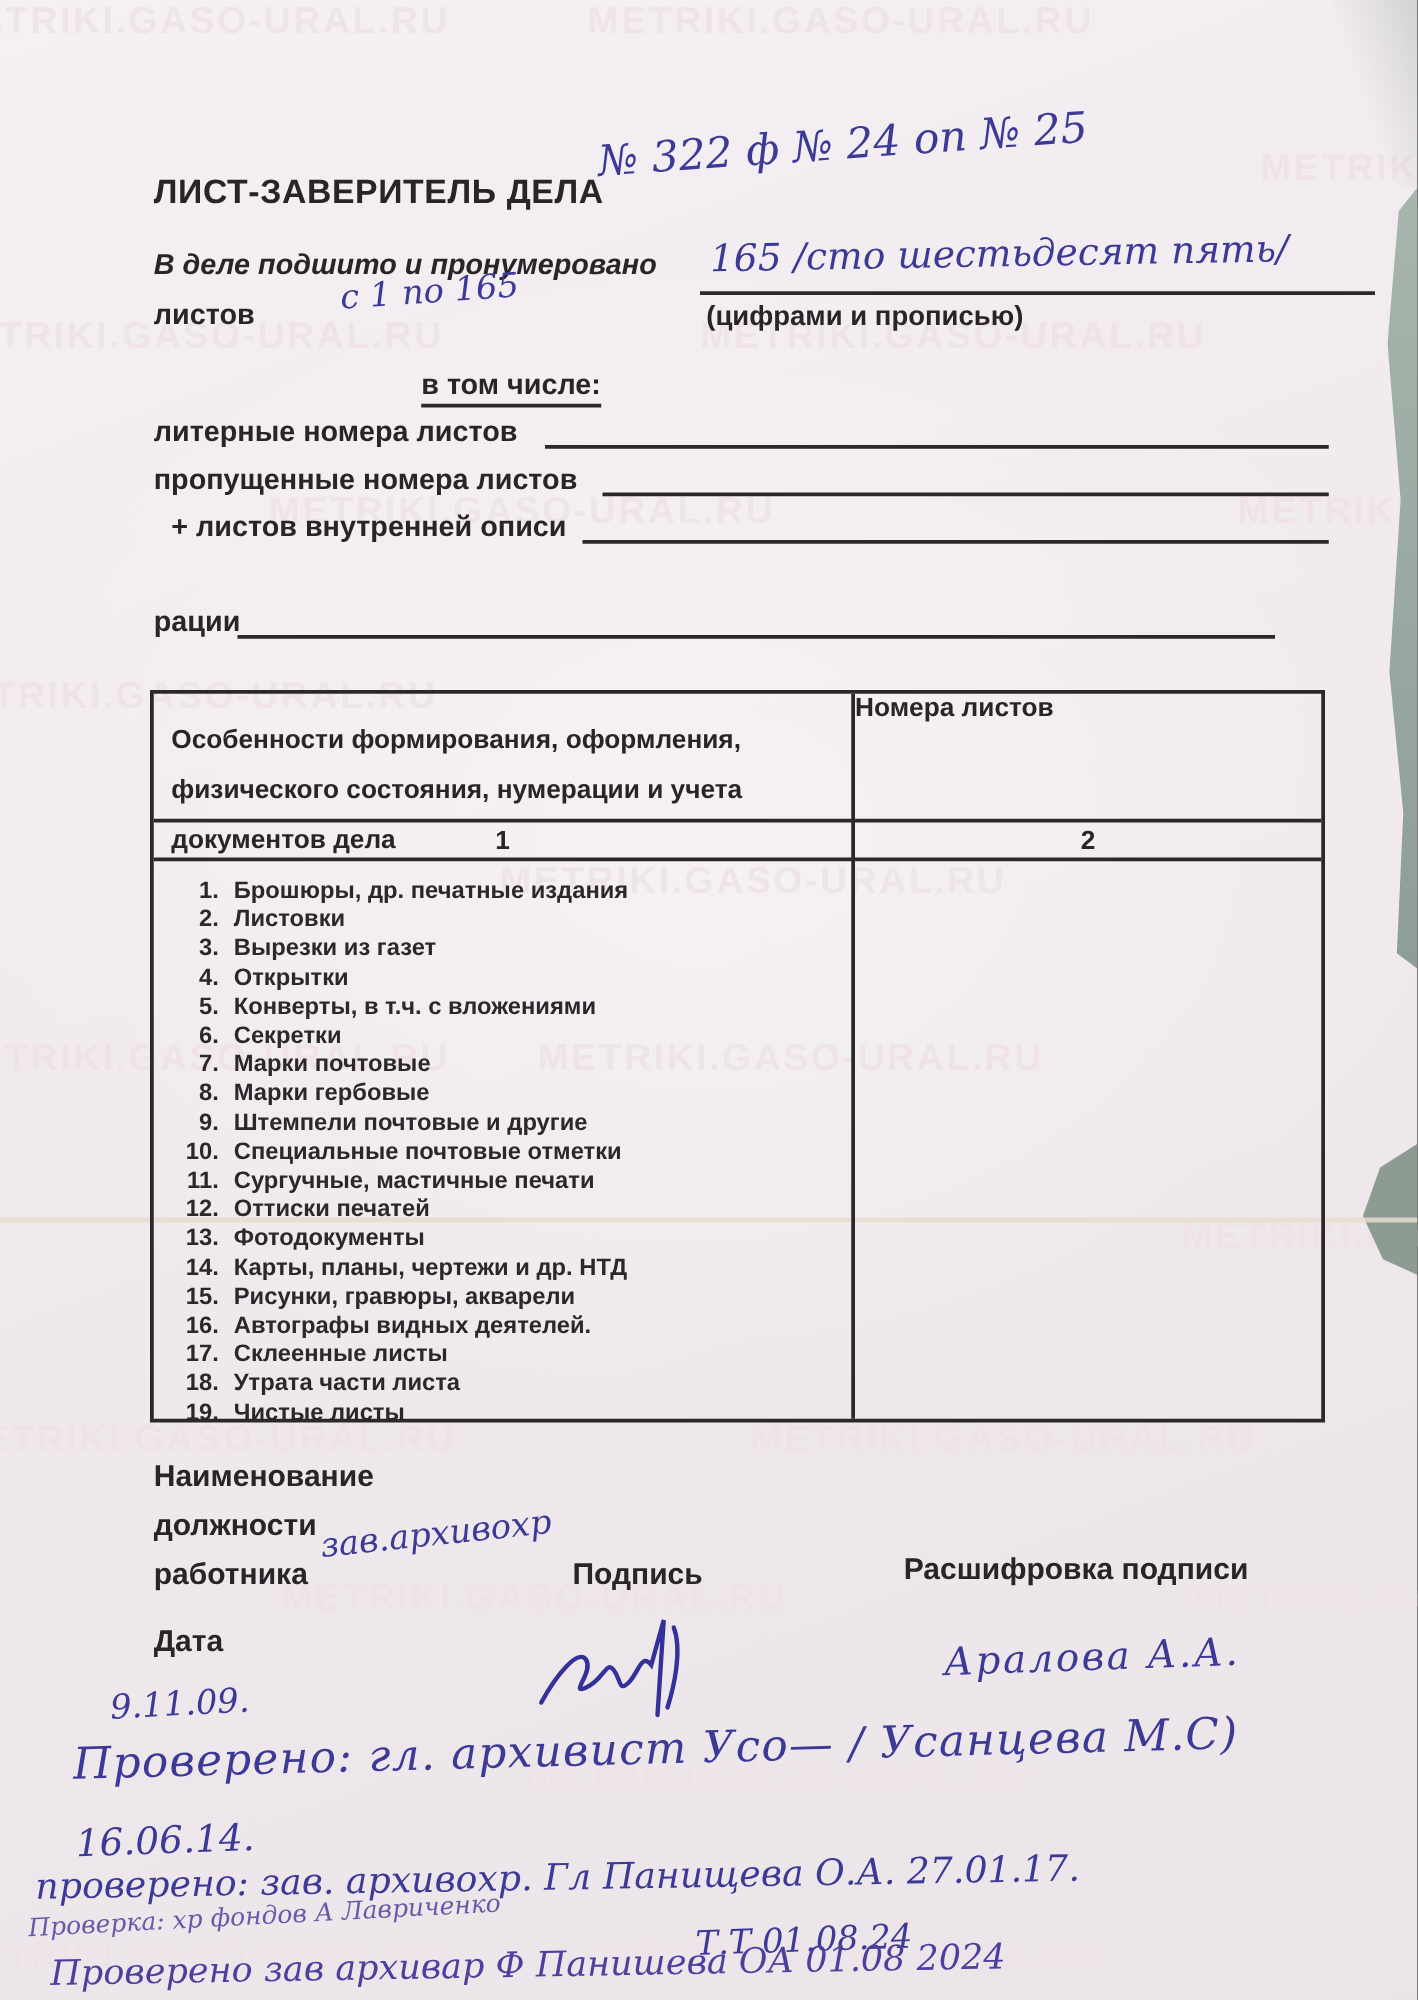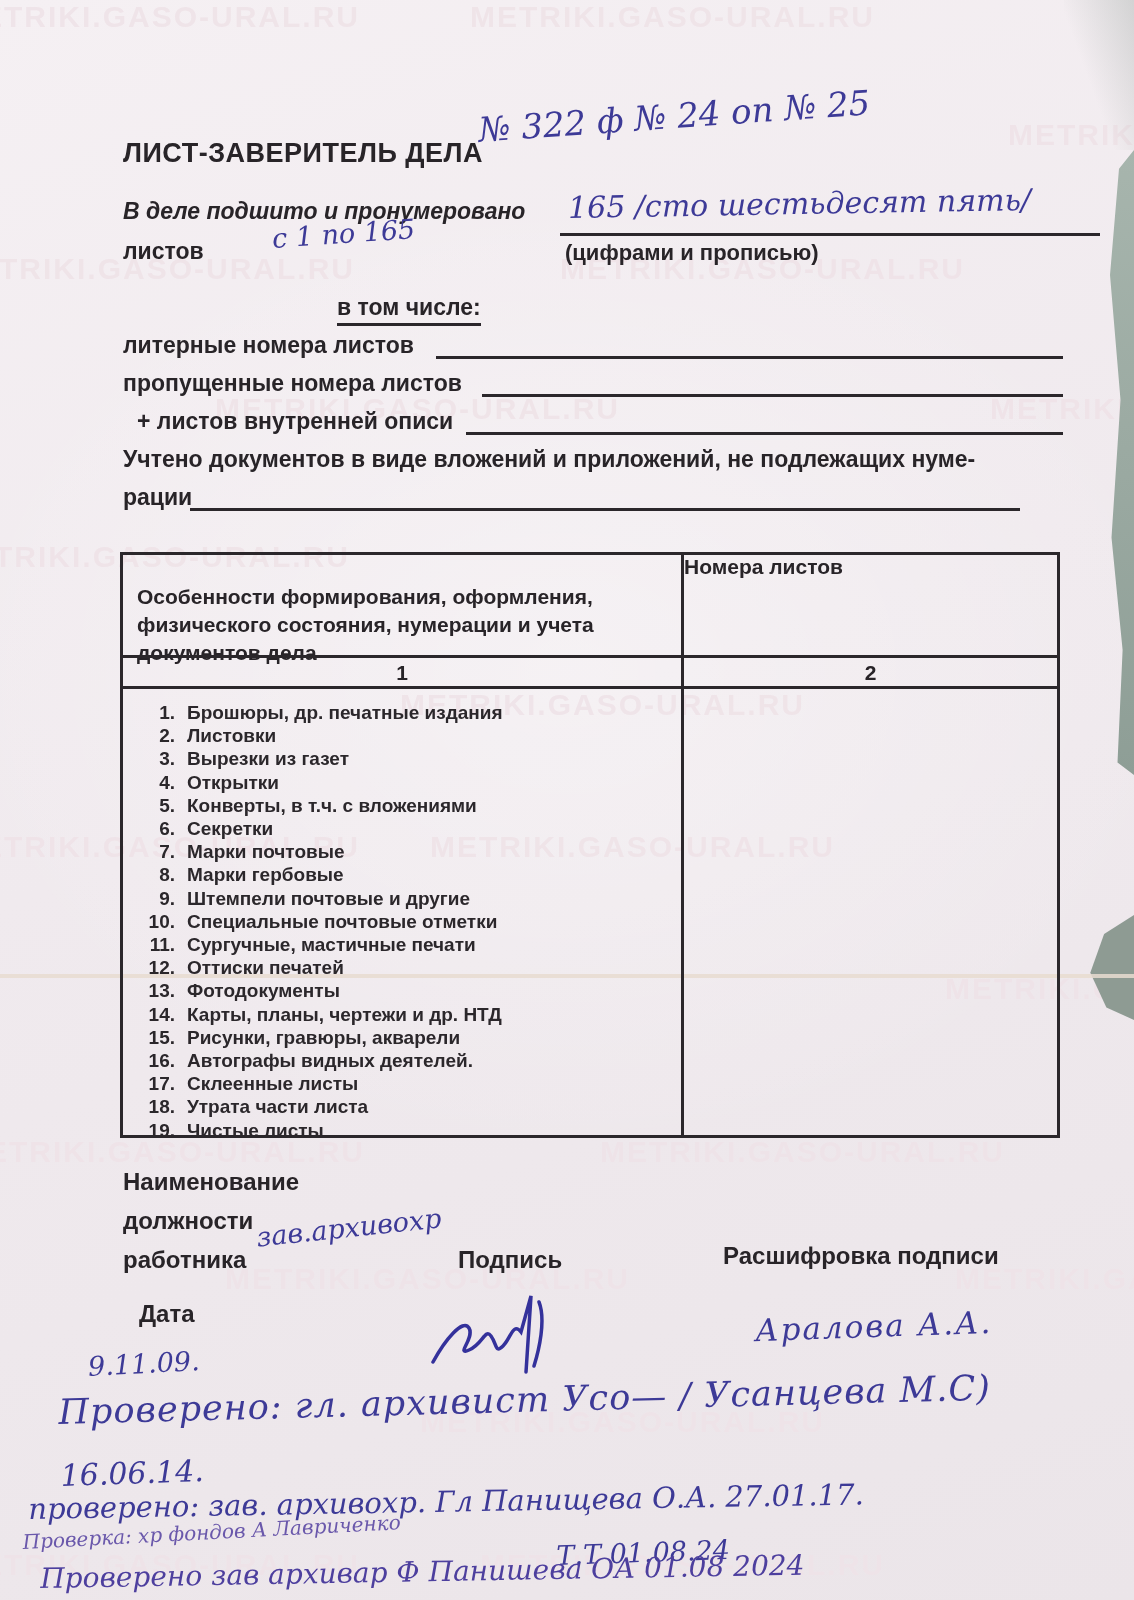--- a/index.html
+++ b/index.html
@@ -31,36 +31,36 @@
   #inc1{left:123px;top:370px;} #inc1b{left:482px;top:394px;width:581px;}
   #inc2{left:137px;top:408px;} #inc2b{left:466px;top:432px;width:597px;}
 
   #acc1{left:123px;top:446px;font-size:23px;}
   #acc2{left:123px;top:484px;font-size:23px;}
   #acc-blank{left:190px;top:508px;width:830px;}
   #acc-hint{left:370px;top:514px;font-size:19px;}
 
   #table{position:absolute;left:120px;top:552px;width:940px;height:586px;border:3px solid #2b272b;box-sizing:border-box;}
   #table .vline{position:absolute;left:558px;top:0;bottom:0;width:3px;background:#2b272b;}
-  #th1{position:absolute;left:0;top:16px;width:530px;padding:12px 10px 0 14px;font-size:21px;line-height:28px;font-weight:bold;color:#282428;}
+  #th1{position:absolute;left:0;top:5px;width:530px;padding:12px 10px 0 14px;font-size:21px;line-height:40px;font-weight:bold;color:#282428;}
   #th2{position:absolute;left:561px;top:0;width:373px;text-align:left;font-size:21px;font-weight:bold;color:#282428;}
   #numrow{position:absolute;left:0;top:100px;width:100%;height:34px;border-top:3px solid #2b272b;border-bottom:3px solid #2b272b;box-sizing:border-box;}
   #numrow .c1{position:absolute;left:0;top:3px;width:558px;text-align:center;font-size:21px;font-weight:bold;color:#282428;}
   #numrow .c2{position:absolute;left:561px;top:3px;width:373px;text-align:center;font-size:21px;font-weight:bold;color:#282428;}
   #tbody{position:absolute;left:0;top:141px;width:558px;padding-top:5px;}
   .trow{display:flex;font-size:19px;line-height:23.2px;font-weight:bold;color:#2b272b;}
   .trow .tnum{width:52px;text-align:right;padding-right:12px;flex:none;}
 
   #pos-line0{left:123px;top:1168px;font-size:24px;}
   #pos-line1{left:123px;top:1207px;font-size:24px;}
   #pos-line2{left:123px;top:1246px;font-size:24px;}
   #pos-value{left:256px;top:1212px;font-size:27px;transform:rotate(-6deg);}
   #sig-label{left:458px;top:1246px;font-size:24px;}
   #transcript-label{left:723px;top:1242px;font-size:24px;}
-  #date-label{left:123px;top:1300px;font-size:24px;margin-left:16px;}
+  #date-label{left:123px;top:1300px;font-size:24px;}
   #date-value{left:88px;top:1348px;font-size:27px;transform:rotate(-3deg);}
   #signature{position:absolute;left:425px;top:1288px;}
   #transcript-value{left:755px;top:1308px;font-size:31px;transform:rotate(-2deg);letter-spacing:2px;}
 
   .verif{transform-origin:left top;}
   #v0{left:58px;top:1392px;font-size:35px;transform:rotate(-1.5deg);letter-spacing:1px;}
   #v1{left:60px;top:1458px;font-size:30px;transform:rotate(-2deg);}
   #v2{left:28px;top:1492px;font-size:29px;transform:rotate(-1deg);}
   #v3{left:22px;top:1530px;font-size:20px;transform:rotate(-3deg);color:#6a58ab;}
   #v4{left:556px;top:1540px;font-size:27px;transform:rotate(-2deg);}
@@ -118,21 +118,20 @@
   <div class="printed" id="line2-hint">(цифрами и прописью)</div>
 
   <div class="printed" id="including-heading">в том числе:</div>
   <div class="printed inc-label" id="inc0">литерные номера листов</div>
   <div class="blank" id="inc0b"></div>
   <div class="printed inc-label" id="inc1">пропущенные номера листов</div>
   <div class="blank" id="inc1b"></div>
   <div class="printed inc-label" id="inc2">+ листов внутренней описи</div>
   <div class="blank" id="inc2b"></div>
 
-  <div class="printed" id="acc1">Учтено документов в виде вложений и приложений, не подлежащих нуме-</div>
   <div class="printed" id="acc2">рации</div>
   <div class="blank" id="acc-blank"></div>
 
   <div id="table">
     <div class="vline"></div>
     <div id="th1">Особенности формирования, оформления, физического состояния, нумерации и учета документов дела</div>
     <div id="th2">Номера листов</div>
     <div id="numrow">
       <div class="c1">1</div>
       <div class="c2">2</div>

